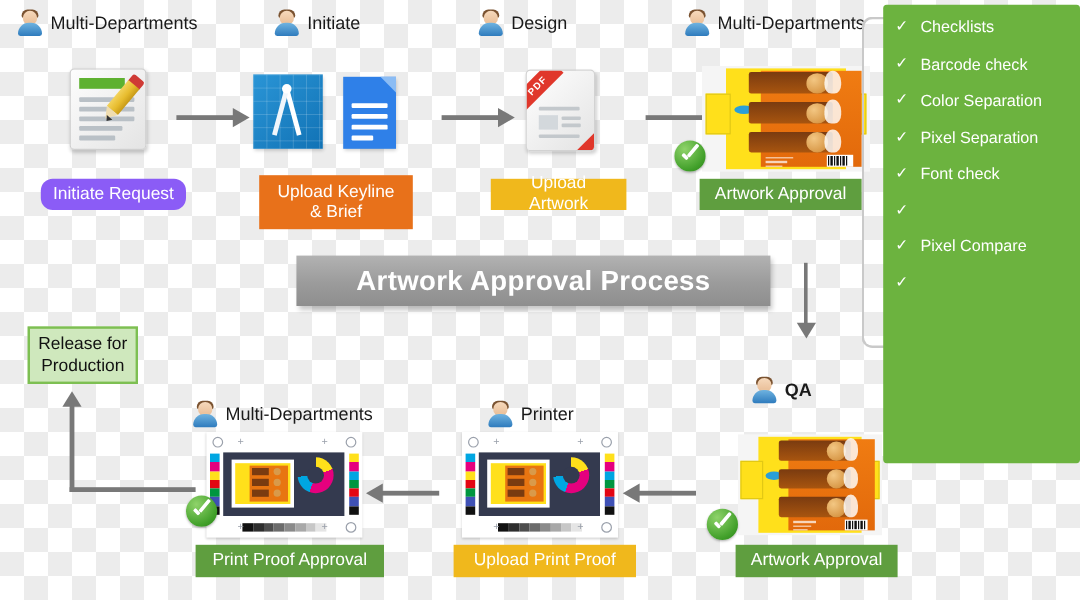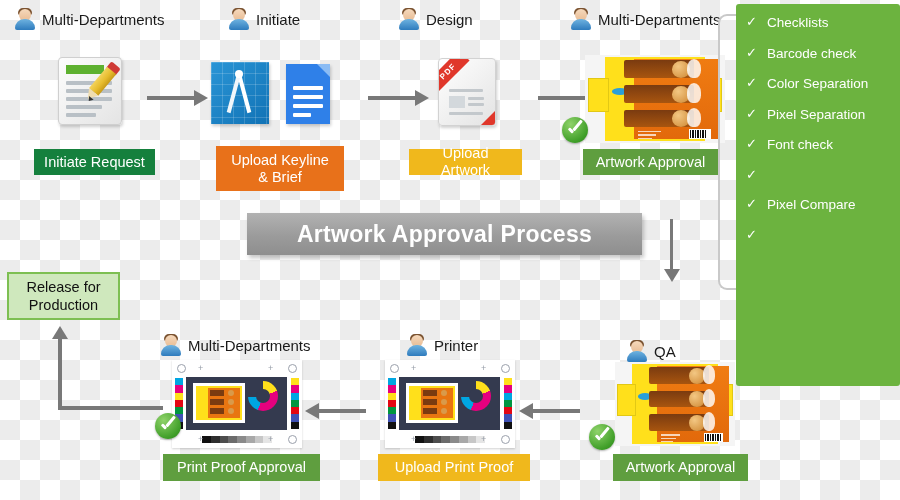--- a/index.html
+++ b/index.html
@@ -27,21 +27,21 @@
     background:linear-gradient(180deg,#6fb3e0 0%,#2e7bbd 100%);}
   .avatar .neck{position:absolute;left:8px;top:10px;width:6px;height:4px;background:#ecc49e;}
   .role{font-size:15px;color:#1a1a1a;white-space:nowrap;}
 
   
   .lbl{
     display:flex;align-items:center;justify-content:center;text-align:center;
     color:#ffffff;font-size:14.5px;line-height:1.15;padding:5px 9px;
     box-sizing:border-box;white-space:pre-line;
   }
-  .lbl-blue{background:#15803d;}
+  .lbl-blue{background:#8b5cf6;border-radius:10px;}
   .lbl-orange{background:#e8711a;}
   .lbl-gold{background:#f0b81c;}
   .lbl-green{background:#5f9e3f;}
   .lbl-release{
     background:#cfe8bd;border:2px solid #7dbf52;color:#111111;font-size:14.5px;
     display:flex;align-items:center;justify-content:center;text-align:center;
     padding:3px 6px;box-sizing:border-box;white-space:pre-line;line-height:1.25;
   }
 
   
@@ -325,21 +325,21 @@
   </div>
   <div class="cl-item">
     <span class="cl-tick">✓</span>
   </div>
 </div>
 
 <div class="banner abs" style="left:247px;top:213px;width:395px;height:42px;">Artwork Approval Process</div>
 
 <div class="arrow-v" style="left:670px;top:219px;height:51px;"></div>
 
-<div class="lbl-release abs" style="left:7px;top:272px;width:113px;height:48px;">Release for
+<div class="lbl-release abs" style="left:23px;top:272px;width:92px;height:48px;">Release for
 Production</div>
 
 <div class="elbow" style="left:58px;top:338px;width:105px;height:72px;">
   <span class="seg-h"></span>
     <span class="seg-v"></span>
     <span class="tip"></span>
 </div>
 
 <div class="abs actor" style="left:160px;top:334px;">
   <span class="avatar">
@@ -467,21 +467,21 @@
   <span style="position:absolute;left:38px;top:48px;width:14px;height:6px;background:#7a3b10;"></span>
   <span style="position:absolute;left:56px;top:30px;width:6px;height:6px;border-radius:50%;background:#d99a4a;"></span>
   <span style="position:absolute;left:56px;top:39px;width:6px;height:6px;border-radius:50%;background:#d99a4a;"></span>
   <span style="position:absolute;left:56px;top:48px;width:6px;height:6px;border-radius:50%;background:#d99a4a;"></span>
 </div>
 
 <div class="lbl lbl-gold abs" style="left:378px;top:454px;width:152px;height:27px;">Upload Print Proof</div>
 
 <div class="arrow-h left" style="left:532px;top:409px;width:48px;"></div>
 
-<div class="abs actor" style="left:626px;top:340px;">
+<div class="abs actor" style="left:626px;top:314px;font-weight:bold;">
   <span class="avatar">
     <span class="hair"></span>
       <span class="head"></span>
       <span class="neck"></span>
       <span class="body"></span>
   </span>
   <span class="role">QA</span>
 </div>
 
 <div class="carton" style="left:615px;top:362px;width:120px;height:84px;">

